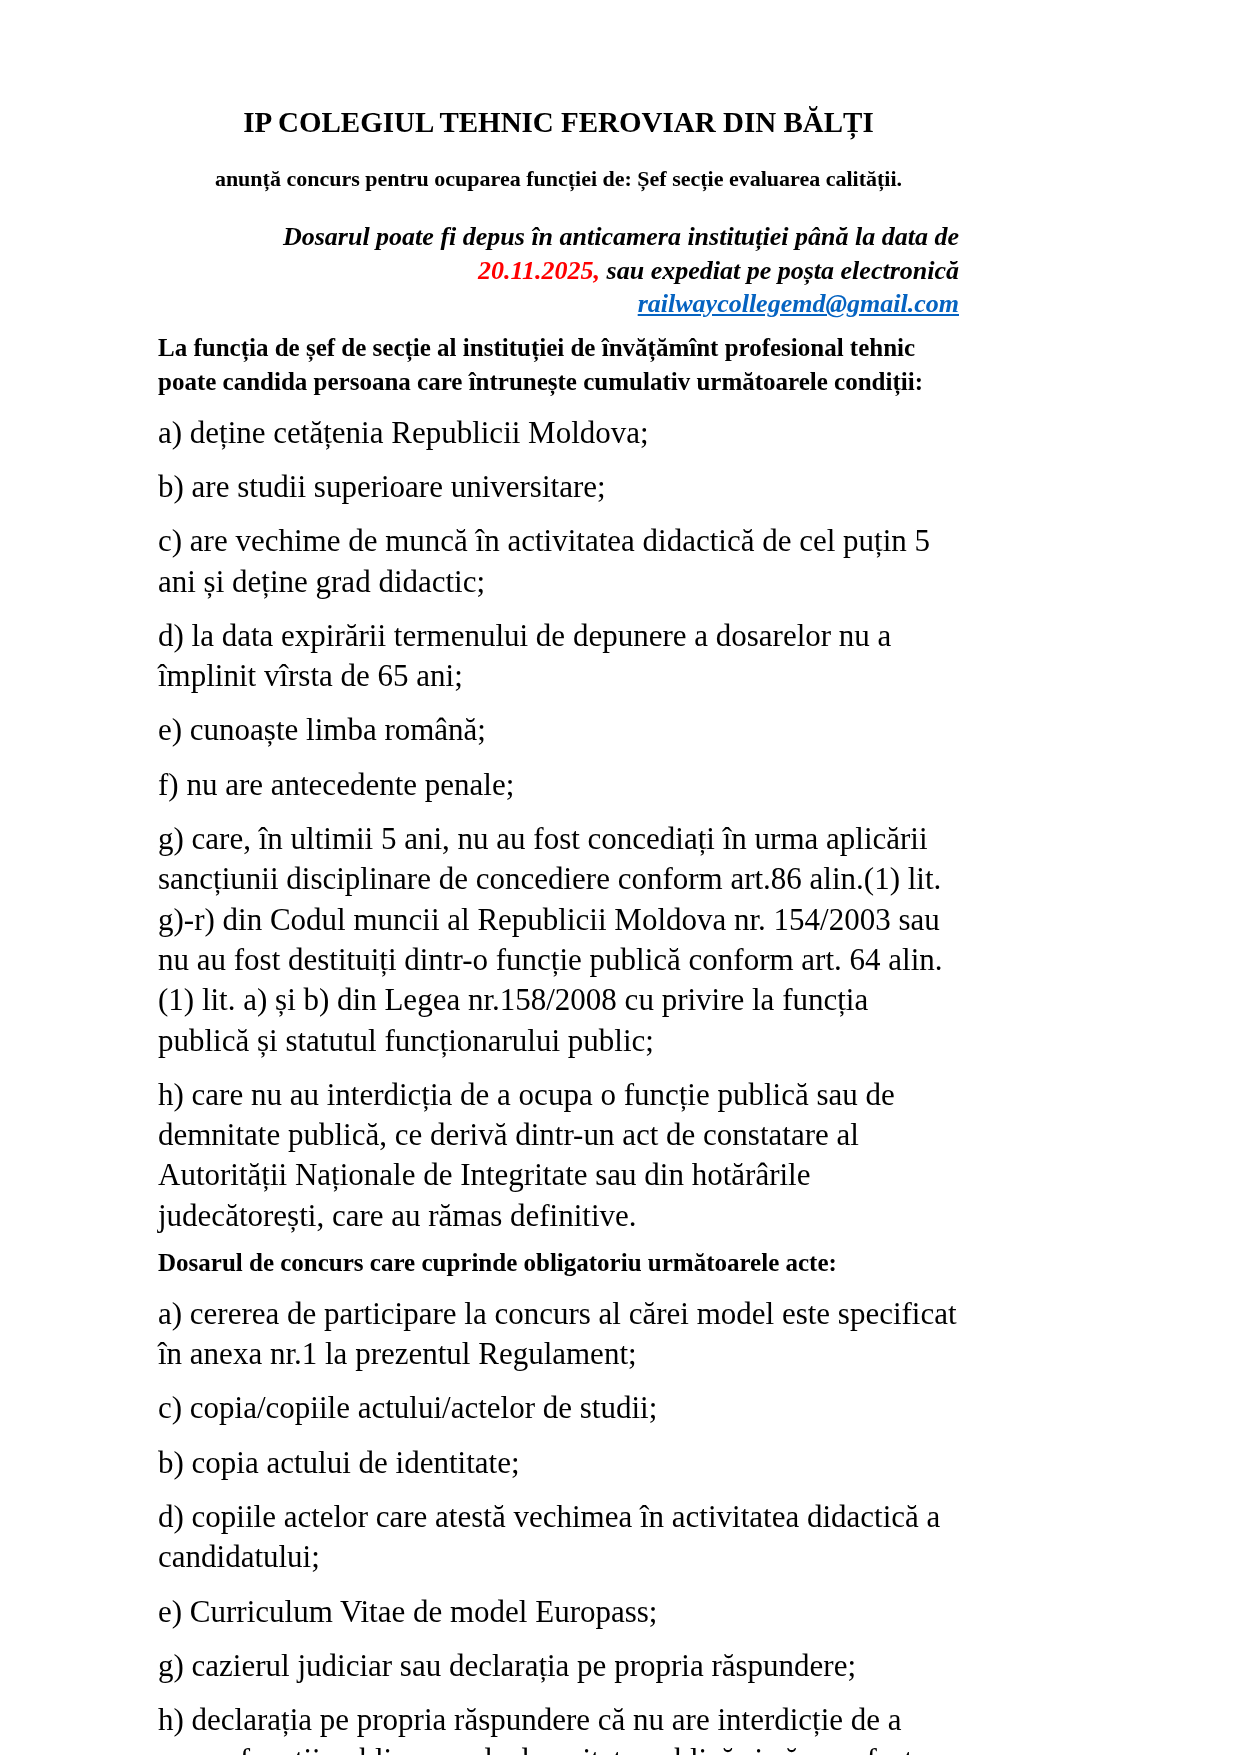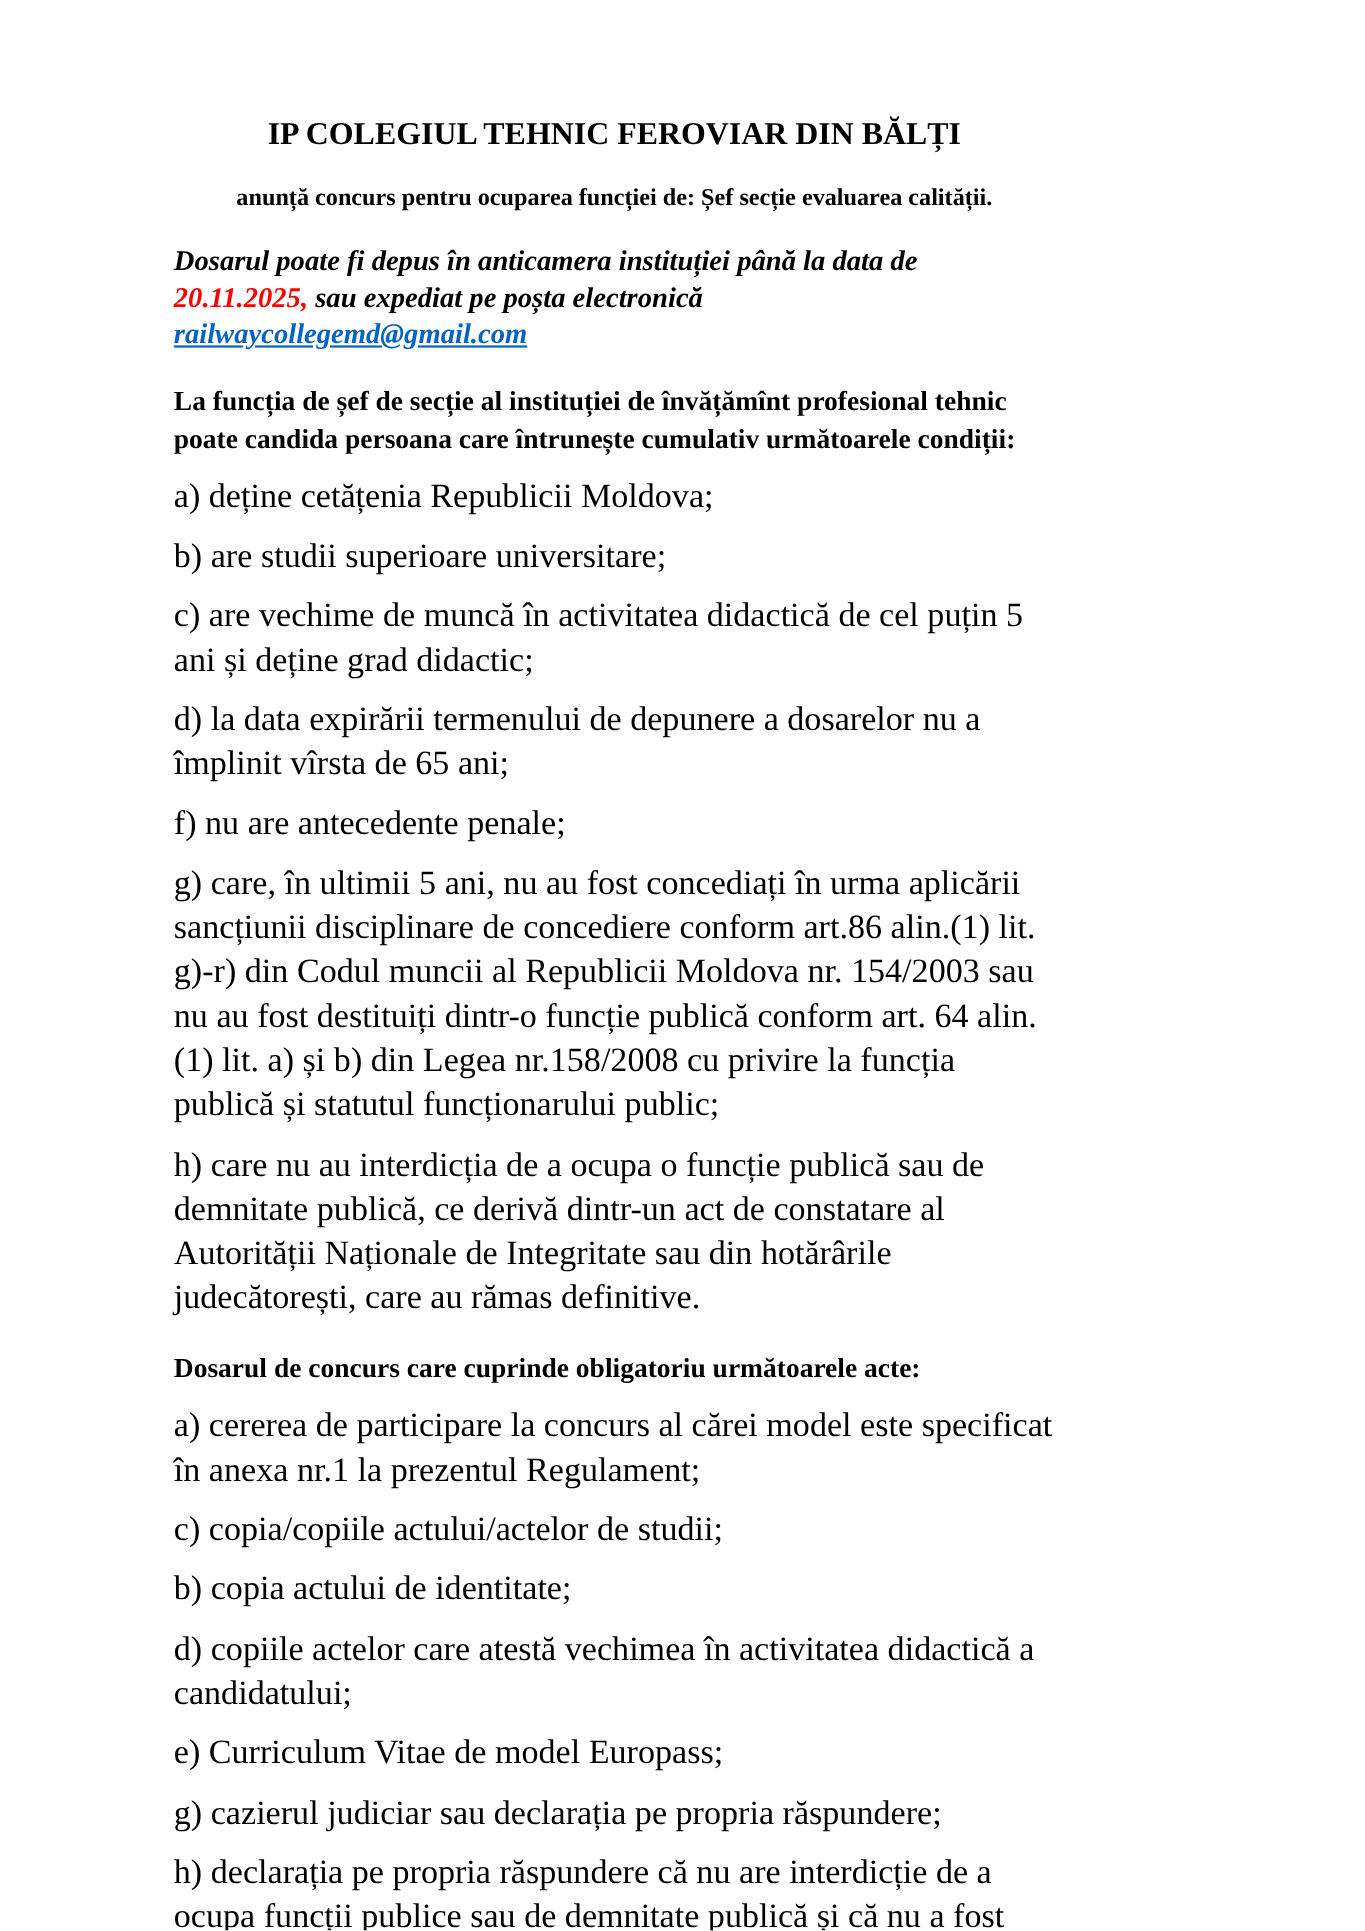--- a/index.html
+++ b/index.html
@@ -28,40 +28,40 @@
     margin: 0;
   }
   .doc-subtitle {
     text-align: center;
     font-weight: bold;
     font-size: 22px;
     line-height: 1.25;
     margin: 25px 0 0 0;
   }
   .notice {
-    text-align: left;
+    text-align: right;
     font-weight: bold;
     font-style: italic;
     font-size: 26px;
     line-height: 1.3;
     margin: 27px 0 0 0;
   }
   .notice .date-red {
     color: #ff0000;
   }
   .notice a.email-link {
     color: #0563c1;
     text-decoration: underline;
     cursor: pointer;
   }
   .section-heading {
     font-weight: bold;
     font-size: 25px;
     line-height: 1.35;
-    margin: 28px 0 0 0;
+    margin: 10px 0 0 0;
   }
   .item {
     font-size: 31px;
     line-height: 1.3;
     margin: 14px 0 0 0;
   }
 </style>
 </head>
 <body>
 
@@ -72,20 +72,21 @@
   <p class="doc-subtitle">anunță concurs pentru ocuparea funcției de: Șef secție evaluarea calității.</p>
 
   <p class="notice"><span>Dosarul poate fi depus în anticamera instituției până la data de </span><span class="date-red">20.11.2025,</span><span> sau expediat pe poșta electronică </span><a class="email-link">railwaycollegemd@gmail.com</a></p>
 
   <p class="section-heading">La funcția de șef de secție al instituției de învățămînt profesional tehnic poate candida persoana care întrunește cumulativ următoarele condiții:</p>
 
   <p class="item">a) deține cetățenia Republicii Moldova;</p>
   <p class="item">b) are studii superioare universitare;</p>
   <p class="item">c) are vechime de muncă în activitatea didactică de cel puțin 5 ani și deține grad didactic;</p>
   <p class="item">d) la data expirării termenului de depunere a dosarelor nu a împlinit vîrsta de 65 ani;</p>
+  <p class="item">e) cunoaște limba română;</p>
   <p class="item">f) nu are antecedente penale;</p>
   <p class="item">g) care, în ultimii 5 ani, nu au fost concediați în urma aplicării sancțiunii disciplinare de concediere conform art.86 alin.(1) lit. g)-r) din Codul muncii al Republicii Moldova nr. 154/2003 sau nu au fost destituiți dintr-o funcție publică conform art. 64 alin. (1) lit. a) și b) din Legea nr.158/2008 cu privire la funcția publică și statutul funcționarului public;</p>
   <p class="item">h) care nu au interdicția de a ocupa o funcție publică sau de demnitate publică, ce derivă dintr-un act de constatare al Autorității Naționale de Integritate sau din hotărârile judecătorești, care au rămas definitive.</p>
 
   <p class="section-heading">Dosarul de concurs care cuprinde obligatoriu următoarele acte:</p>
 
   <p class="item">a) cererea de participare la concurs al cărei model este specificat în anexa nr.1 la prezentul Regulament;</p>
   <p class="item">c) copia/copiile actului/actelor de studii;</p>
   <p class="item">b) copia actului de identitate;</p>
   <p class="item">d) copiile actelor care atestă vechimea în activitatea didactică a candidatului;</p>

